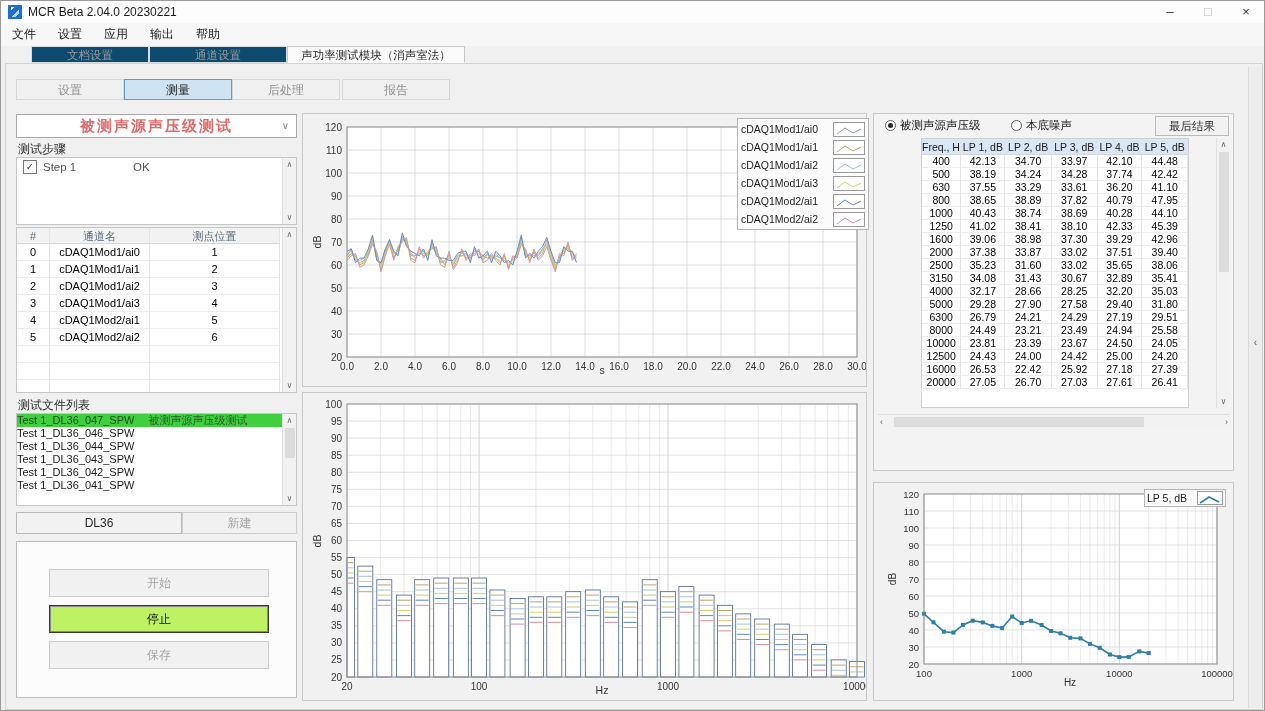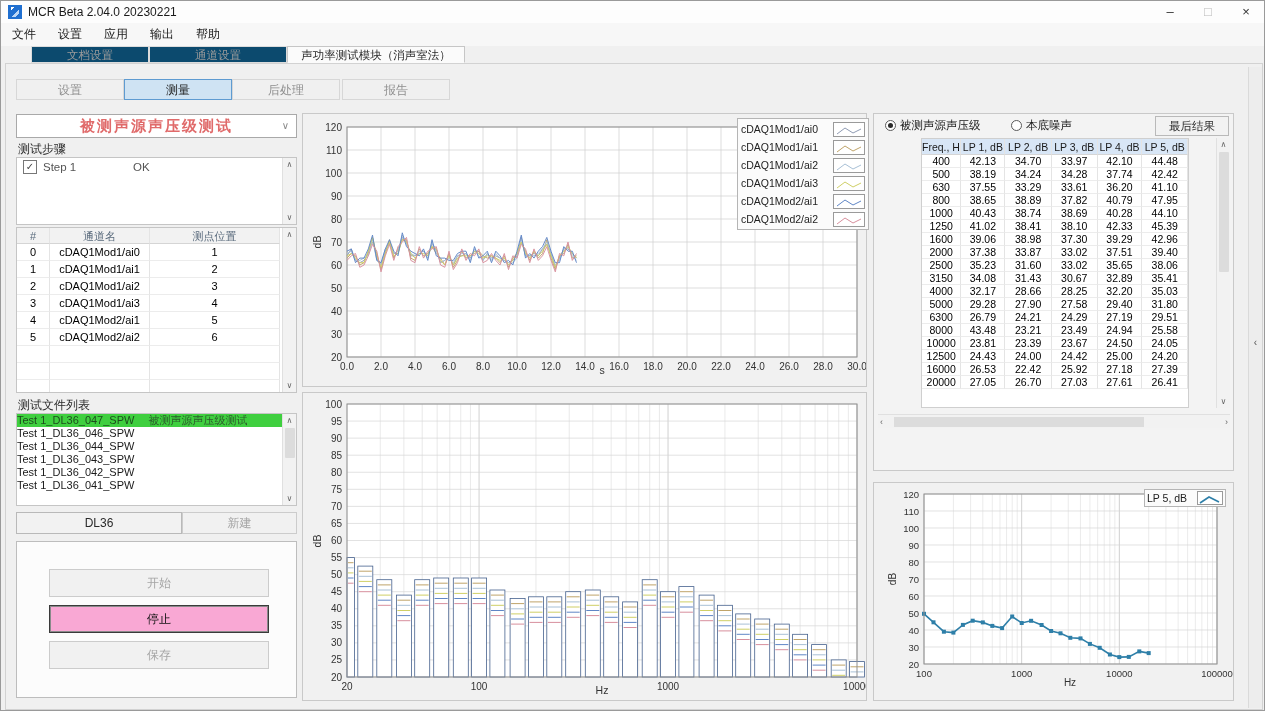--- a/index.html
+++ b/index.html
@@ -48,21 +48,21 @@
   .g-head .g-cell{background:#f2f2f2;color:#5a6b7d;border-bottom:1px solid #d5d5d5;}
   .rt-head .g-cell{background:#d8e6f6;color:#1a1a1a;}
   
   .file-row{height:13px;line-height:13px;font-size:11px;color:#1a1a1a;white-space:nowrap;overflow:hidden;}
   .file-row.selected{background:#3fcf3f;color:#1d4d1d;}
   .file-tag{margin-left:14px;color:#2c5a2c;}
   
   .btn{background:#f2f2f2;border:1px solid #b9b9b9;box-sizing:border-box;text-align:center;
        font-size:12px;color:#2a2a2a;}
   .btn.disabled{color:#a5a5a5;border-color:#cccccc;background:#f1f1f1;}
-  .btn.default{border:1px solid #3a3a3a;box-shadow:0 0 0 1px #8a8a8a inset;background:#f9a8d4;color:#111;}
+  .btn.default{border:1px solid #3a3a3a;box-shadow:0 0 0 1px #8a8a8a inset;background:#bef264;color:#111;}
   .groupbox{left:15px;top:540px;width:281px;height:157px;background:#fcfcfc;border:1px solid #bdbdbd;box-sizing:border-box;}
   
   .panel{border:1px solid #c9c9c9;background:#f1f1f1;box-sizing:border-box;}
   svg text{font-family:"Liberation Sans","DejaVu Sans",sans-serif;}
   
   .legend{background:#fbfbfb;border:1px solid #b5b5b5;padding:1px 3px;}
   .legend-row{display:flex;align-items:center;height:18px;}
   .legend-label{flex:1;font-size:10.5px;color:#222;white-space:nowrap;}
   .legend-swatch{width:30px;height:13px;border:1px solid #9a9a9a;background:#fff;margin-left:4px;}
   
@@ -646,21 +646,21 @@
     <div class="g-row ">
       <div class="g-cell" style="width: 50px; height: 13px; line-height: 13px; font-size: 10.5px;">6300</div>
       <div class="g-cell" style="width: 56px; height: 13px; line-height: 13px; font-size: 10.5px;">26.79</div>
       <div class="g-cell" style="width: 59px; height: 13px; line-height: 13px; font-size: 10.5px;">24.21</div>
       <div class="g-cell" style="width: 58px; height: 13px; line-height: 13px; font-size: 10.5px;">24.29</div>
       <div class="g-cell" style="width: 57px; height: 13px; line-height: 13px; font-size: 10.5px;">27.19</div>
       <div class="g-cell" style="width: 58px; height: 13px; line-height: 13px; font-size: 10.5px;">29.51</div>
     </div>
     <div class="g-row ">
       <div class="g-cell" style="width: 50px; height: 13px; line-height: 13px; font-size: 10.5px;">8000</div>
-      <div class="g-cell" style="width: 56px; height: 13px; line-height: 13px; font-size: 10.5px;">43.48</div>
+      <div class="g-cell" style="width: 56px; height: 13px; line-height: 13px; font-size: 10.5px;">24.49</div>
       <div class="g-cell" style="width: 59px; height: 13px; line-height: 13px; font-size: 10.5px;">23.21</div>
       <div class="g-cell" style="width: 58px; height: 13px; line-height: 13px; font-size: 10.5px;">23.49</div>
       <div class="g-cell" style="width: 57px; height: 13px; line-height: 13px; font-size: 10.5px;">24.94</div>
       <div class="g-cell" style="width: 58px; height: 13px; line-height: 13px; font-size: 10.5px;">25.58</div>
     </div>
     <div class="g-row ">
       <div class="g-cell" style="width: 50px; height: 13px; line-height: 13px; font-size: 10.5px;">10000</div>
       <div class="g-cell" style="width: 56px; height: 13px; line-height: 13px; font-size: 10.5px;">23.81</div>
       <div class="g-cell" style="width: 59px; height: 13px; line-height: 13px; font-size: 10.5px;">23.39</div>
       <div class="g-cell" style="width: 58px; height: 13px; line-height: 13px; font-size: 10.5px;">23.67</div>

